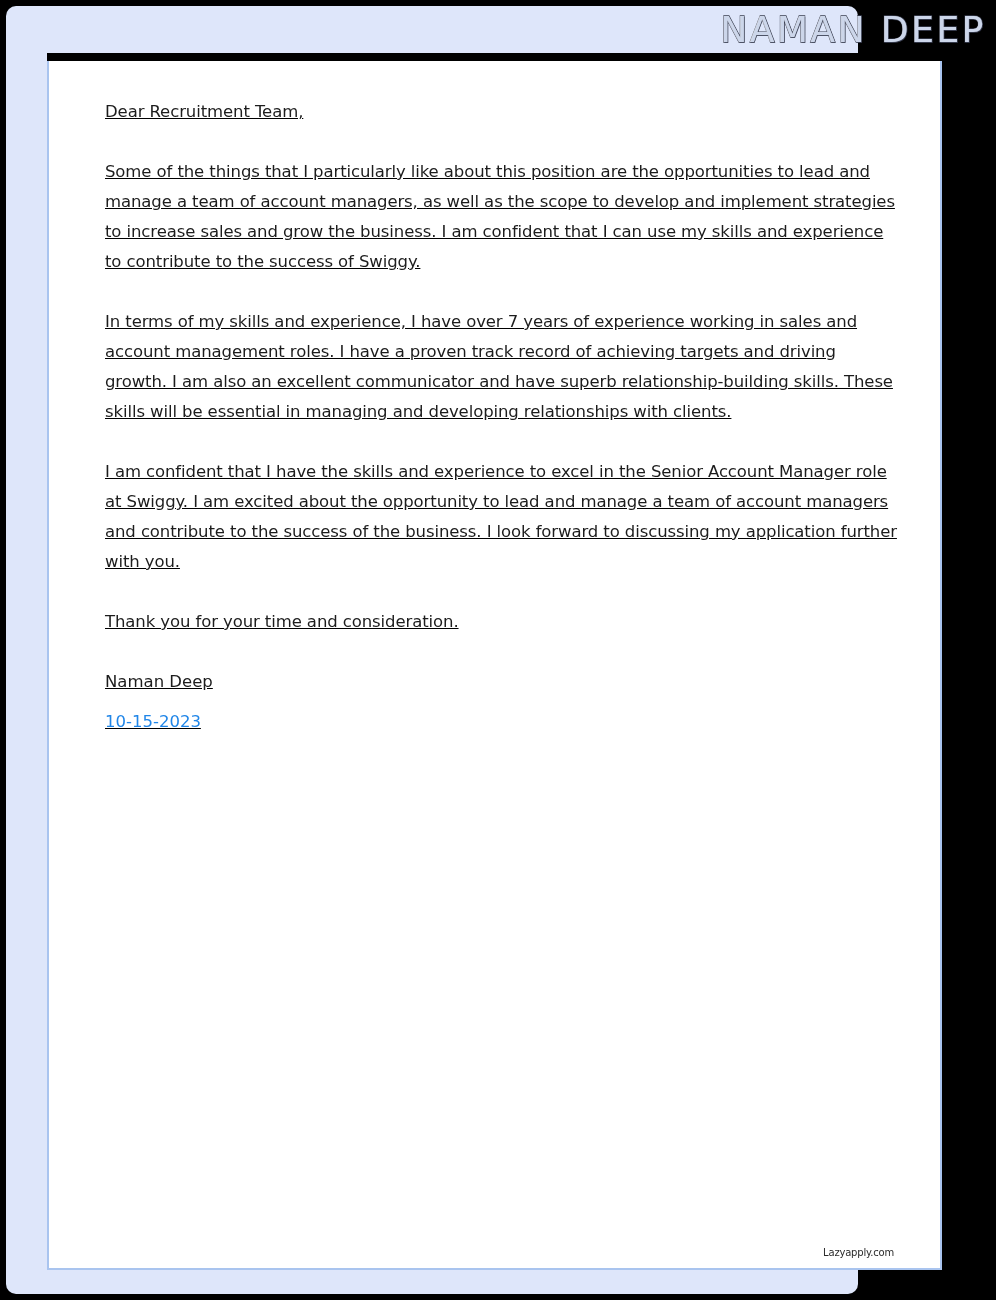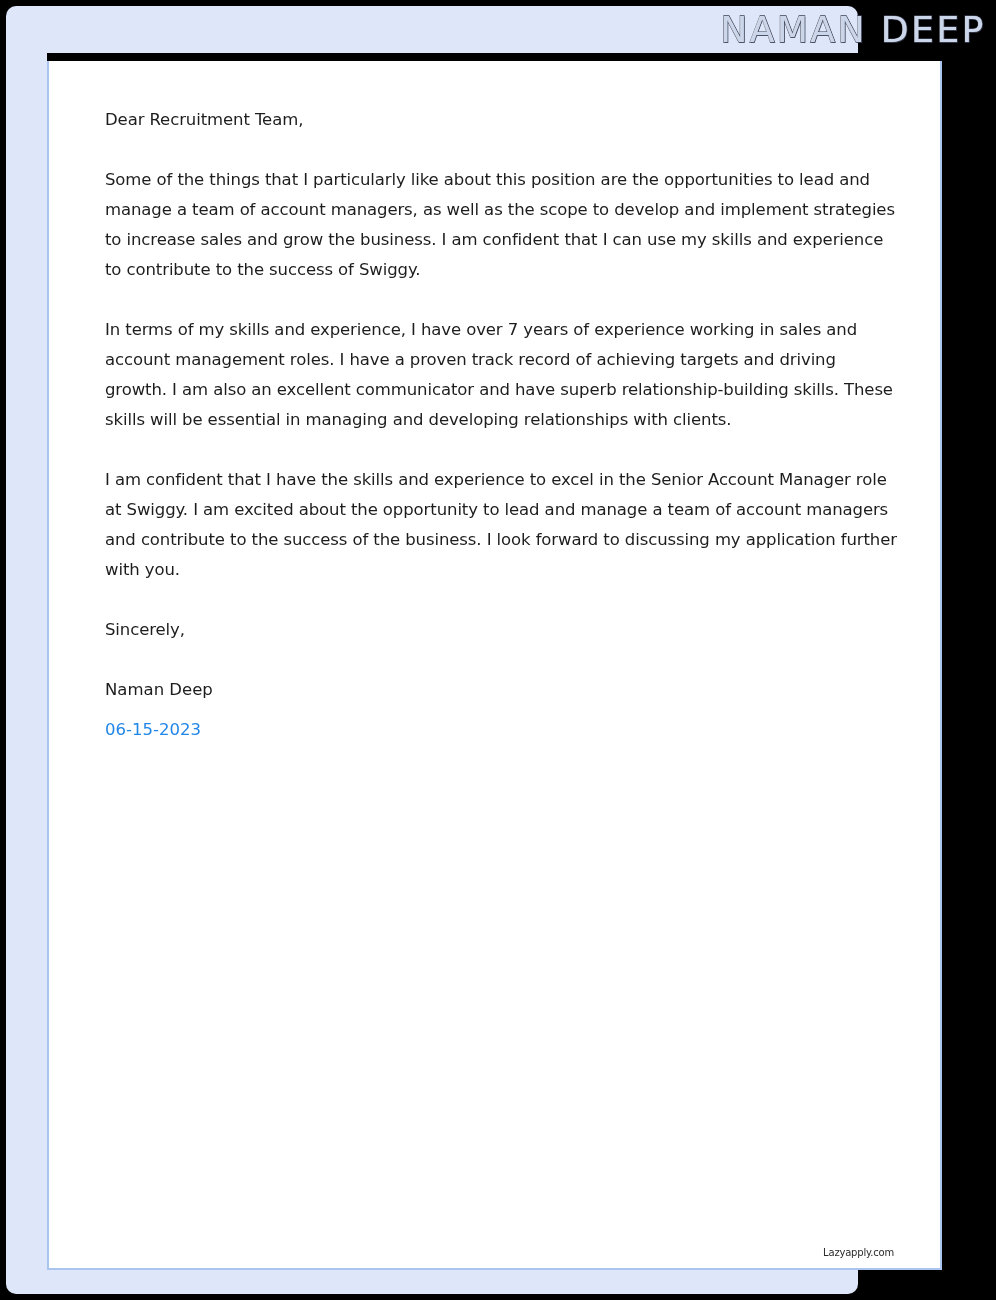--- a/index.html
+++ b/index.html
@@ -74,22 +74,23 @@
     height: 1209px;
     background: #ffffff;
     border-left: 2px solid #a9c4ef;
     border-right: 2px solid #a9c4ef;
     border-bottom: 2px solid #a9c4ef;
   }
 
   .letter-body {
     position: absolute;
     left: 56px;
-    top: 44px;
+    top: 36px;
     width: 796px;
+    text-decoration: underline;
   }
 
   .para {
     font-family: "DejaVu Sans", sans-serif;
     font-size: 16.5px;
     line-height: 30px;
     color: #1d1d1d;
     margin: 0 0 30px 0;
     letter-spacing: -0.1px;
   }
@@ -141,25 +142,25 @@
 
       <p class="para">Dear Recruitment Team,</p>
 
 
       <p class="para">Some of the things that I particularly like about this position are the opportunities to lead and manage a team of account managers, as well as the scope to develop and implement strategies to increase sales and grow the business. I am confident that I can use my skills and experience to contribute to the success of Swiggy.</p>
 
       <p class="para">In terms of my skills and experience, I have over 7 years of experience working in sales and account management roles. I have a proven track record of achieving targets and driving growth. I am also an excellent communicator and have superb relationship-building skills. These skills will be essential in managing and developing relationships with clients.</p>
 
       <p class="para">I am confident that I have the skills and experience to excel in the Senior Account Manager role at Swiggy. I am excited about the opportunity to lead and manage a team of account managers and contribute to the success of the business. I look forward to discussing my application further with you.</p>
 
+      <p class="para tight">Thank you for your time and consideration.</p>
 
-      <p class="para tight">Sincerely,</p>
 
       <p class="sign-name">Naman Deep</p>
 
-      <p class="sign-date">06-15-2023</p>
+      <p class="sign-date">10-15-2023</p>
 
     </div>
 
     <div class="footer">Lazyapply.com</div>
 
   </div>
 </div>
 
 </body></html>

